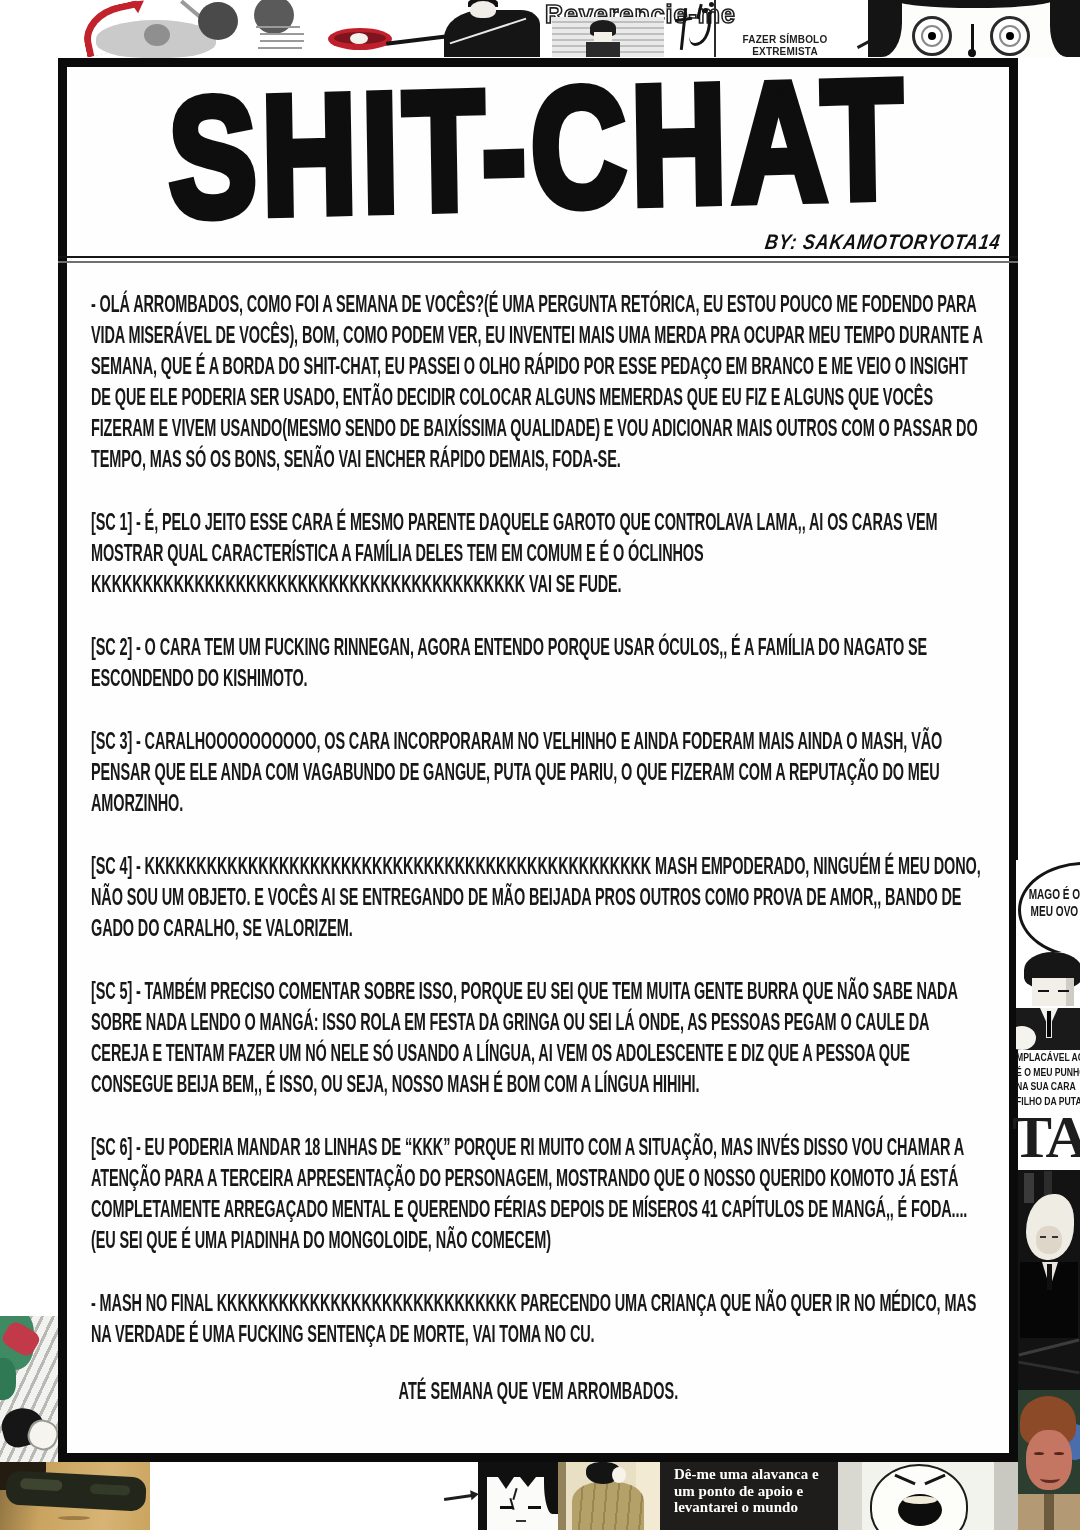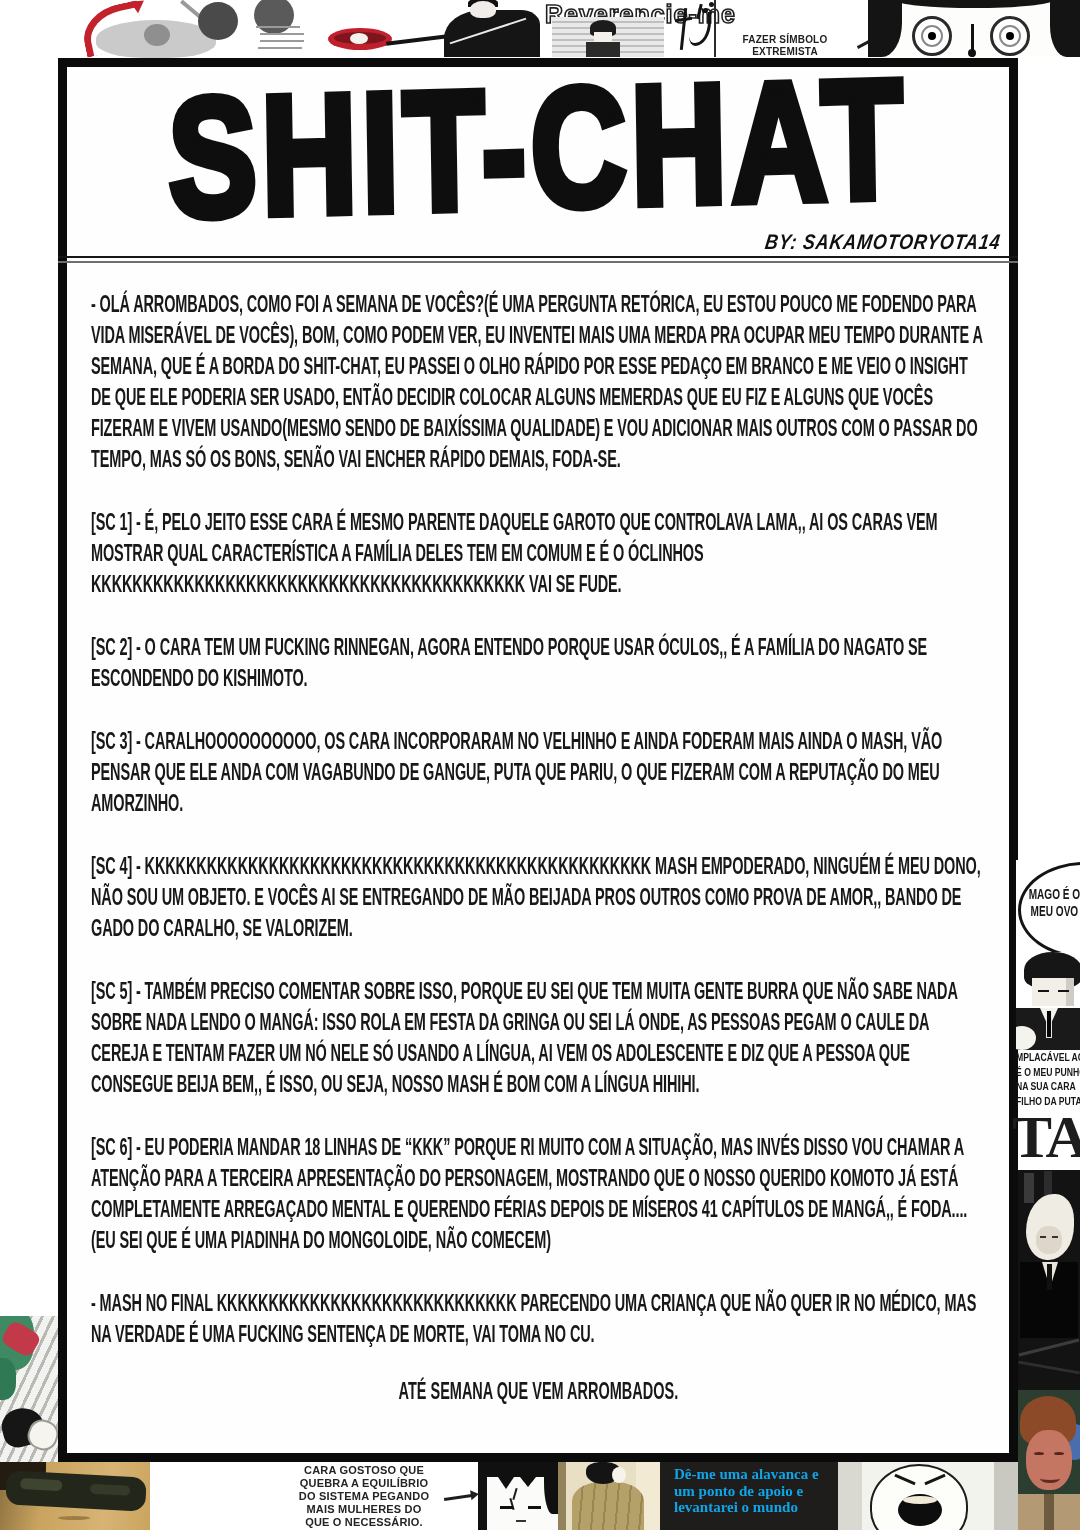--- a/index.html
+++ b/index.html
@@ -162,21 +162,21 @@
   .b-mash .eL { position:absolute; left:22px; top:44px; width:13px; height:3px; background:#101010; }
   .b-mash .eR { position:absolute; left:50px; top:44px; width:13px; height:3px; background:#101010; }
   .b-mash .mo { position:absolute; left:38px; top:58px; width:10px; height:2px; background:#333; }
   .b-sepia { position:absolute; left:558px; top:1462px; width:102px; height:68px; background:#e9dfc4; overflow:hidden; }
   .b-sepia .rcol { position:absolute; right:0; top:0; width:24px; height:68px; background:#f2ead2; }
   .b-sepia .lcol { position:absolute; left:0; top:0; width:8px; height:68px; background:#93835a; }
   .b-sepia .hair { position:absolute; left:28px; top:0; width:34px; height:22px; background:#141414; border-radius:40% 40% 50% 50%; }
   .b-sepia .face { position:absolute; left:54px; top:5px; width:14px; height:16px; background:#f6f3ea; border-radius:50%; }
   .b-sepia .robe { position:absolute; left:14px; top:20px; width:72px; height:48px; background:#b4a169; border-radius:40% 40% 0 0; background-image:repeating-linear-gradient(95deg,transparent 0 10px,rgba(120,100,50,.45) 10px 12px); }
   .b-lever { position:absolute; left:660px; top:1462px; width:178px; height:68px; background:#1e1d1b; overflow:hidden; }
-  .b-lever .q { padding:4px 0 0 14px; width:160px; font-family:"Liberation Serif", serif; font-weight:bold; font-size:15px; line-height:16.5px; color:#0ea5e9; }
+  .b-lever .q { padding:4px 0 0 14px; width:160px; font-family:"Liberation Serif", serif; font-weight:bold; font-size:15px; line-height:16.5px; color:#ffffff; }
   .b-scream { position:absolute; left:838px; top:1462px; width:180px; height:68px; background:#f3f3ee; overflow:hidden; }
   .b-scream .rg { position:absolute; right:0; top:0; width:24px; height:68px; background:#c9c9c2; }
   .b-scream .lg { position:absolute; left:0; top:0; width:24px; height:68px; background:#d9d9d2; }
   .b-scream .head { position:absolute; left:32px; top:2px; width:98px; height:84px; background:#fdfdfa; border:2px solid #1c1c1c; border-radius:50% 50% 45% 45%; }
   .b-scream .b1 { position:absolute; left:56px; top:16px; width:22px; height:3px; background:#161616; transform:rotate(24deg); }
   .b-scream .b2 { position:absolute; left:86px; top:16px; width:22px; height:3px; background:#161616; transform:rotate(-24deg); }
   .b-scream .mouth { position:absolute; left:60px; top:32px; width:44px; height:32px; background:#0d0d0d; border-radius:50%; }
   .b-scream .teeth { position:absolute; left:65px; top:34px; width:34px; height:8px; background:#f0ead8; border-radius:50%; }
 </style>
 </head>
@@ -323,27 +323,20 @@
     <div class="glove"></div>
   </div>
   <div class="b-sun">
     <div class="hair"></div>
     <div class="glasses">
       <div class="hi1"></div>
       <div class="hi2"></div>
     </div>
     <div class="lip"></div>
   </div>
-  <div class="b-caption">
-    <div>CARA GOSTOSO QUE</div>
-    <div>QUEBRA A EQUILÍBRIO</div>
-    <div>DO SISTEMA PEGANDO</div>
-    <div>MAIS MULHERES DO</div>
-    <div>QUE O NECESSÁRIO.</div>
-  </div>
   <div class="arrow-e"></div>
   <div class="b-mash">
     <div class="edge"></div>
     <div class="hairtop"></div>
     <div class="hairR"></div>
     <div class="spike1"></div>
     <div class="spike2"></div>
     <div class="zz1"></div>
     <div class="zz2"></div>
     <div class="eL"></div>

